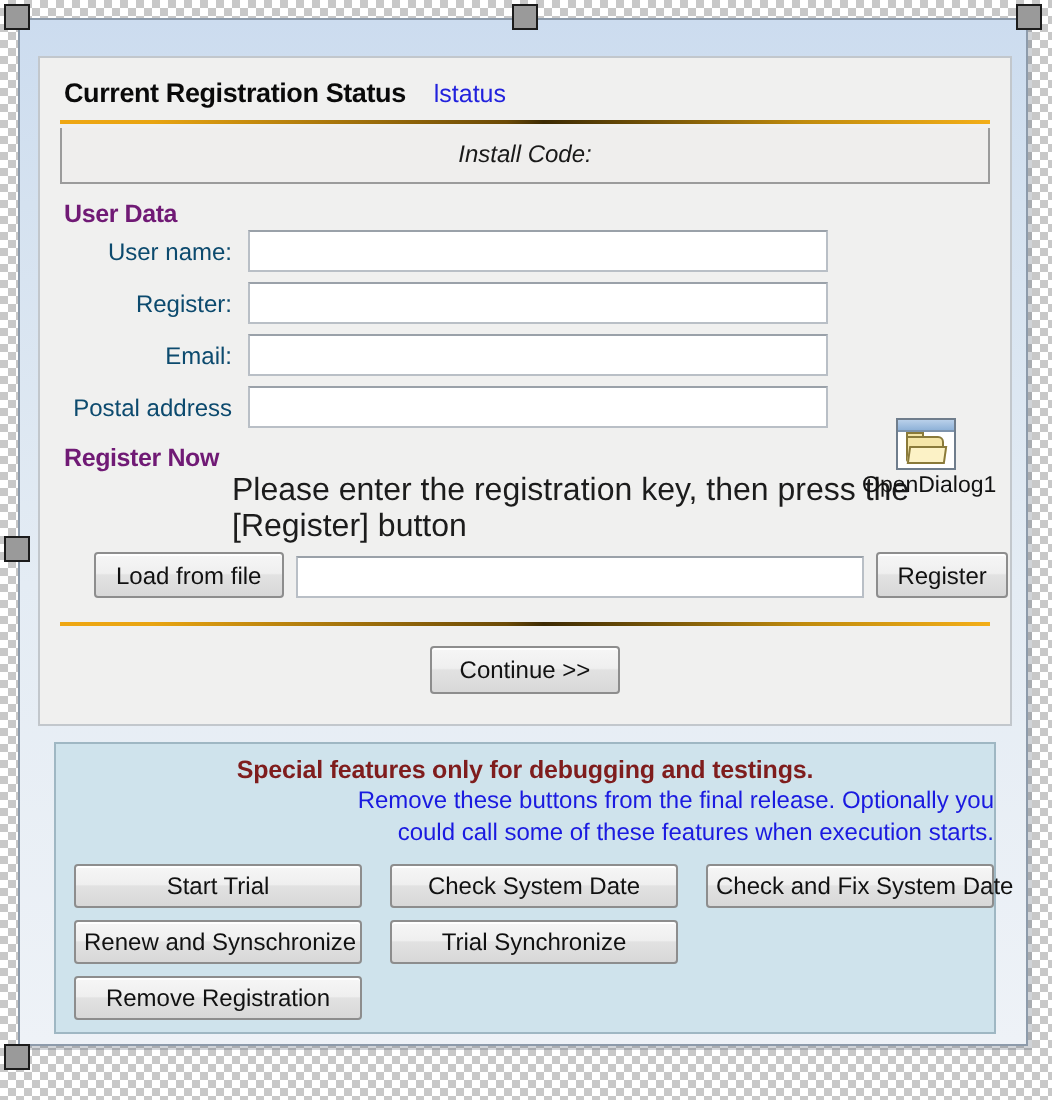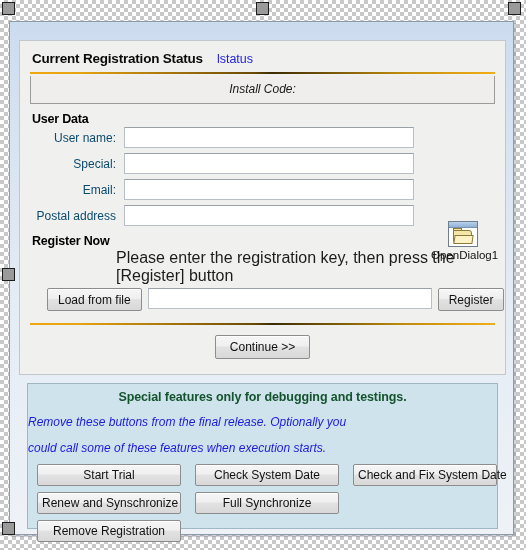--- a/index.html
+++ b/index.html
@@ -21,21 +21,21 @@
       linear-gradient(45deg, #c8c8c8 25%, transparent 25%, transparent 75%, #c8c8c8 75%),
       linear-gradient(45deg, #c8c8c8 25%, transparent 25%, transparent 75%, #c8c8c8 75%);
     background-size: 8px 8px;
     background-position: 0 0, 4px 4px;
   }
 
   
   #form {
     position: absolute;
     left: 9px;
-    top: 21px;
+    top: 9px;
     width: 505px;
     height: 514px;
     box-sizing: border-box;
     border: 1px solid #8d9bab;
     background: linear-gradient(to bottom, #ccdcef 0%, #d5e2f0 18%, #e4ecf4 55%, #eef2f7 100%);
     box-shadow: 2px 2px 0 rgba(90,100,115,.28);
   }
 
   
   .handle {
@@ -102,21 +102,21 @@
   .install-note {
     font-size: 12px;
     color: #f2897e;
     line-height: 17px;
   }
 
   
   .group-caption {
     font-size: 12.5px;
     font-weight: bold;
-    color: #000000;
+    color: #701a75;
     margin: 8px 0 1px 12px;
     letter-spacing: -0.2px;
   }
 
   
   .field-row {
     display: flex;
     align-items: center;
     margin: 0 0 5px 0;
     height: 21px;
@@ -208,21 +208,21 @@
   }
 
   
   .reg-hint {
     font-size: 16px;
     color: #1c1c1c;
     margin: 0 0 3px 96px;
   }
   .reg-row {
     display: flex;
-    align-items: flex-start;
+    align-items: flex-end;
     gap: 6px;
     margin-left: 27px;
   }
   .reg-input {
     width: 284px;
     height: 21px;
     box-sizing: border-box;
     border: 1px solid #b9bfc6;
     border-top-color: #9aa1a9;
     background: #ffffff;
@@ -266,31 +266,30 @@
     width: 471px;
     height: 146px;
     box-sizing: border-box;
     background: #cfe3ec;
     border: 1px solid #9fb7c3;
   }
   .dbg-title {
     text-align: center;
     font-size: 12.5px;
     font-weight: bold;
-    color: #14532d;
+    color: #7f1d1d;
     margin-top: 6px;
     letter-spacing: -0.1px;
   }
   .dbg-note {
-    text-align: left;
+    text-align: right;
     font-size: 12px;
     color: #1a1ae0;
     line-height: 16px;
-    margin-top: 10px;
-    font-style: italic;
+    margin-top: 0;
   }
   .dbg-grid {
     margin-top: 8px;
     padding-left: 9px;
   }
   .dbg-row {
     display: flex;
     gap: 14px;
     margin-bottom: 6px;
   }
@@ -328,21 +327,21 @@
         <div class="install-label">Install Code:</div>
       </div>
 
       <div class="group-caption">User Data</div>
 
       <div class="field-row">
         <span class="field-label">User name:</span>
         <input class="field-input" type="text" value="" placeholder="" style="">
       </div>
       <div class="field-row">
-        <span class="field-label">Special:</span>
+        <span class="field-label">Register:</span>
         <input class="field-input" type="text" value="" placeholder="" style="">
       </div>
       <div class="field-row">
         <span class="field-label">Email:</span>
         <input class="field-input" type="text" value="" placeholder="" style="">
       </div>
       <div class="field-row">
         <span class="field-label">Postal address</span>
         <input class="field-input" type="text" value="" placeholder="" style="">
       </div>
@@ -380,21 +379,21 @@
       <div class="dbg-note">could call some of these features when execution starts.</div>
 
       <div class="dbg-grid">
         <div class="dbg-row">
           <button class="btn btn-dbg">Start Trial</button>
           <button class="btn btn-dbg">Check System Date</button>
           <button class="btn btn-dbg wide">Check and Fix System Date</button>
         </div>
         <div class="dbg-row">
           <button class="btn btn-dbg">Renew and Synschronize</button>
-          <button class="btn btn-dbg wide">Full Synchronize</button>
+          <button class="btn btn-dbg wide">Trial Synchronize</button>
         </div>
         <div class="dbg-row">
           <button class="btn btn-dbg">Remove Registration</button>
         </div>
       </div>
     </div>
 
   </div>
 </div>
 

